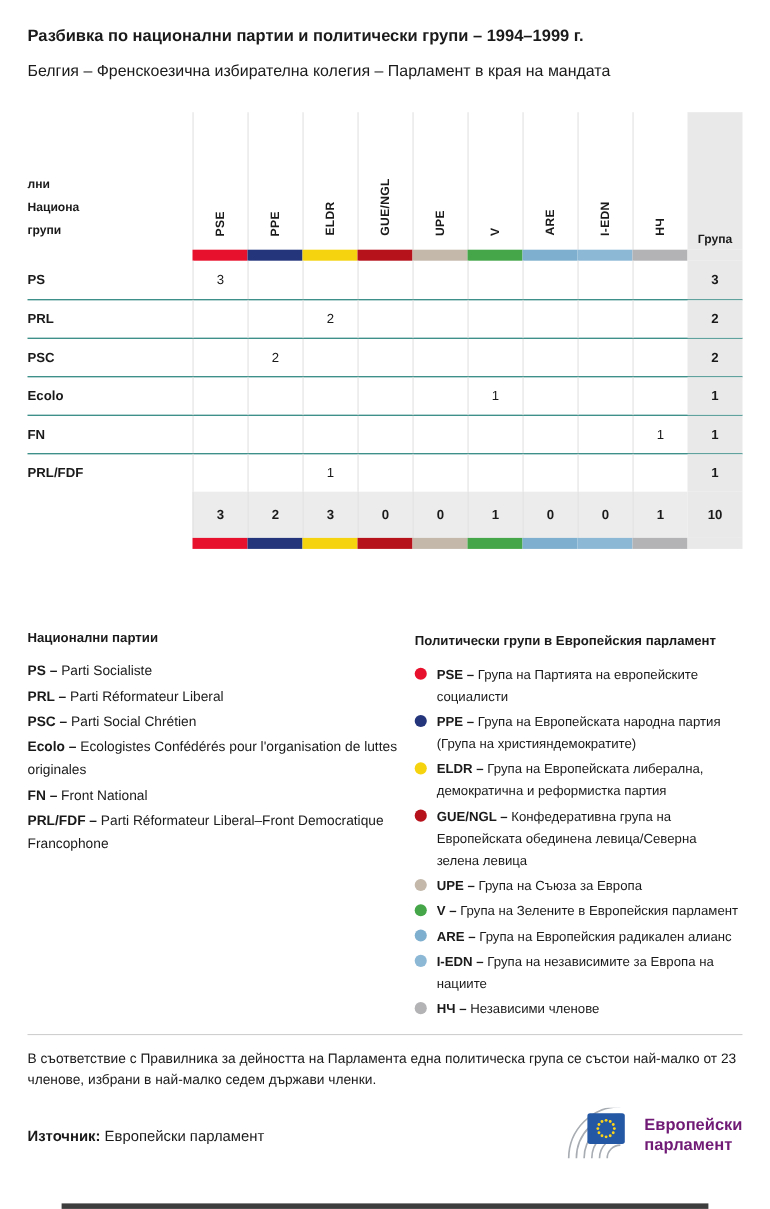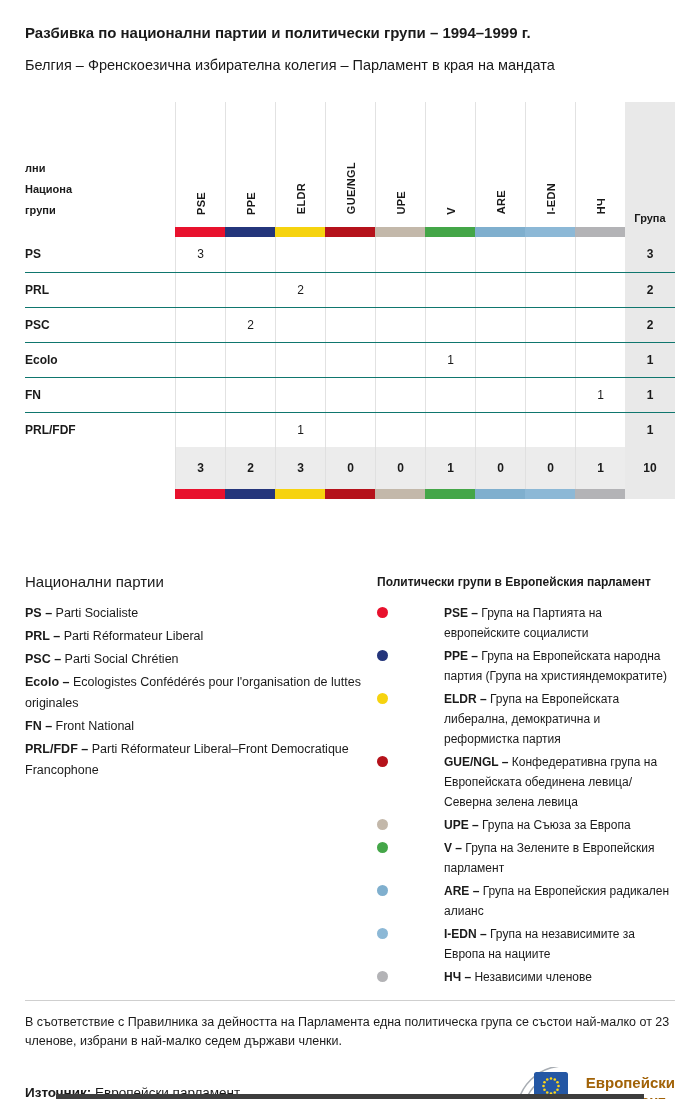--- a/index.html
+++ b/index.html
@@ -33,24 +33,24 @@
   .val { display:flex; align-items:center; justify-content:center; font-size:12px; }
   .seatval { display:flex; align-items:center; justify-content:center; font-size:12px; font-weight:700; }
 
   .total-row { height:42px; }
   .total-row .c-g { background:#ececec; border-left:1px solid #e0e0e0; display:flex; align-items:center; justify-content:center; font-size:12px; font-weight:700; }
 
   
   .legends { display:flex; margin-top:74px; }
   .leg-left { width:352px; flex:none; padding-right:8px; }
   .leg-right { flex:1; }
-  .leg-h { font-size:15px; font-weight:400; margin:0 0 13px 0; }
+  .leg-h { font-size:12px; font-weight:700; margin:0 0 13px 0; }
   .leg-h2 { font-size:12px; font-weight:700; margin:2px 0 14px 0; }
   .pitem { font-size:12.5px; line-height:21px; margin:0 0 2px 0; }
-  .gitem { display:flex; align-items:flex-start; margin:0 0 3px 0;gap:47px; }
+  .gitem { display:flex; align-items:flex-start; margin:0 0 3px 0; }
   .dot { flex:none; width:11px; height:11px; border-radius:50%; margin:4px 9px 0 0; }
   .gtext { margin:0; font-size:12px; line-height:20px; }
 
   .divider { border:none; border-top:1px solid #cfcfcf; margin:10px 0 0 0; }
   .footnote { font-size:12.5px; line-height:1.55; margin:12px 0 0 0; }
 
   .footer { display:flex; justify-content:space-between; align-items:center; margin-top:16px; }
   .source { font-size:13.5px; margin:0; }
   .source b { font-weight:700; }
   .logo { display:flex; align-items:center; }
@@ -301,21 +301,21 @@
           <circle cx="55.5" cy="22.75" r="1.3"></circle>
             <circle cx="52.75" cy="25.5" r="1.3"></circle>
           <circle cx="49" cy="26.5" r="1.3"></circle>
             <circle cx="45.25" cy="25.5" r="1.3"></circle>
           <circle cx="42.5" cy="22.75" r="1.3"></circle>
             <circle cx="41.5" cy="19" r="1.3"></circle>
           <circle cx="42.5" cy="15.25" r="1.3"></circle>
             <circle cx="45.25" cy="12.5" r="1.3"></circle>
         </g>
       </svg>
-      <div class="logo-text" style="color: #a16207;">
+      <div class="logo-text" style="color: #701a75;">
         <div>Европейски</div>
         <div>парламент</div>
       </div>
     </div>
   </div>
 
   <div class="bottom-bar"></div>
 </div>
 
 </body></html>

